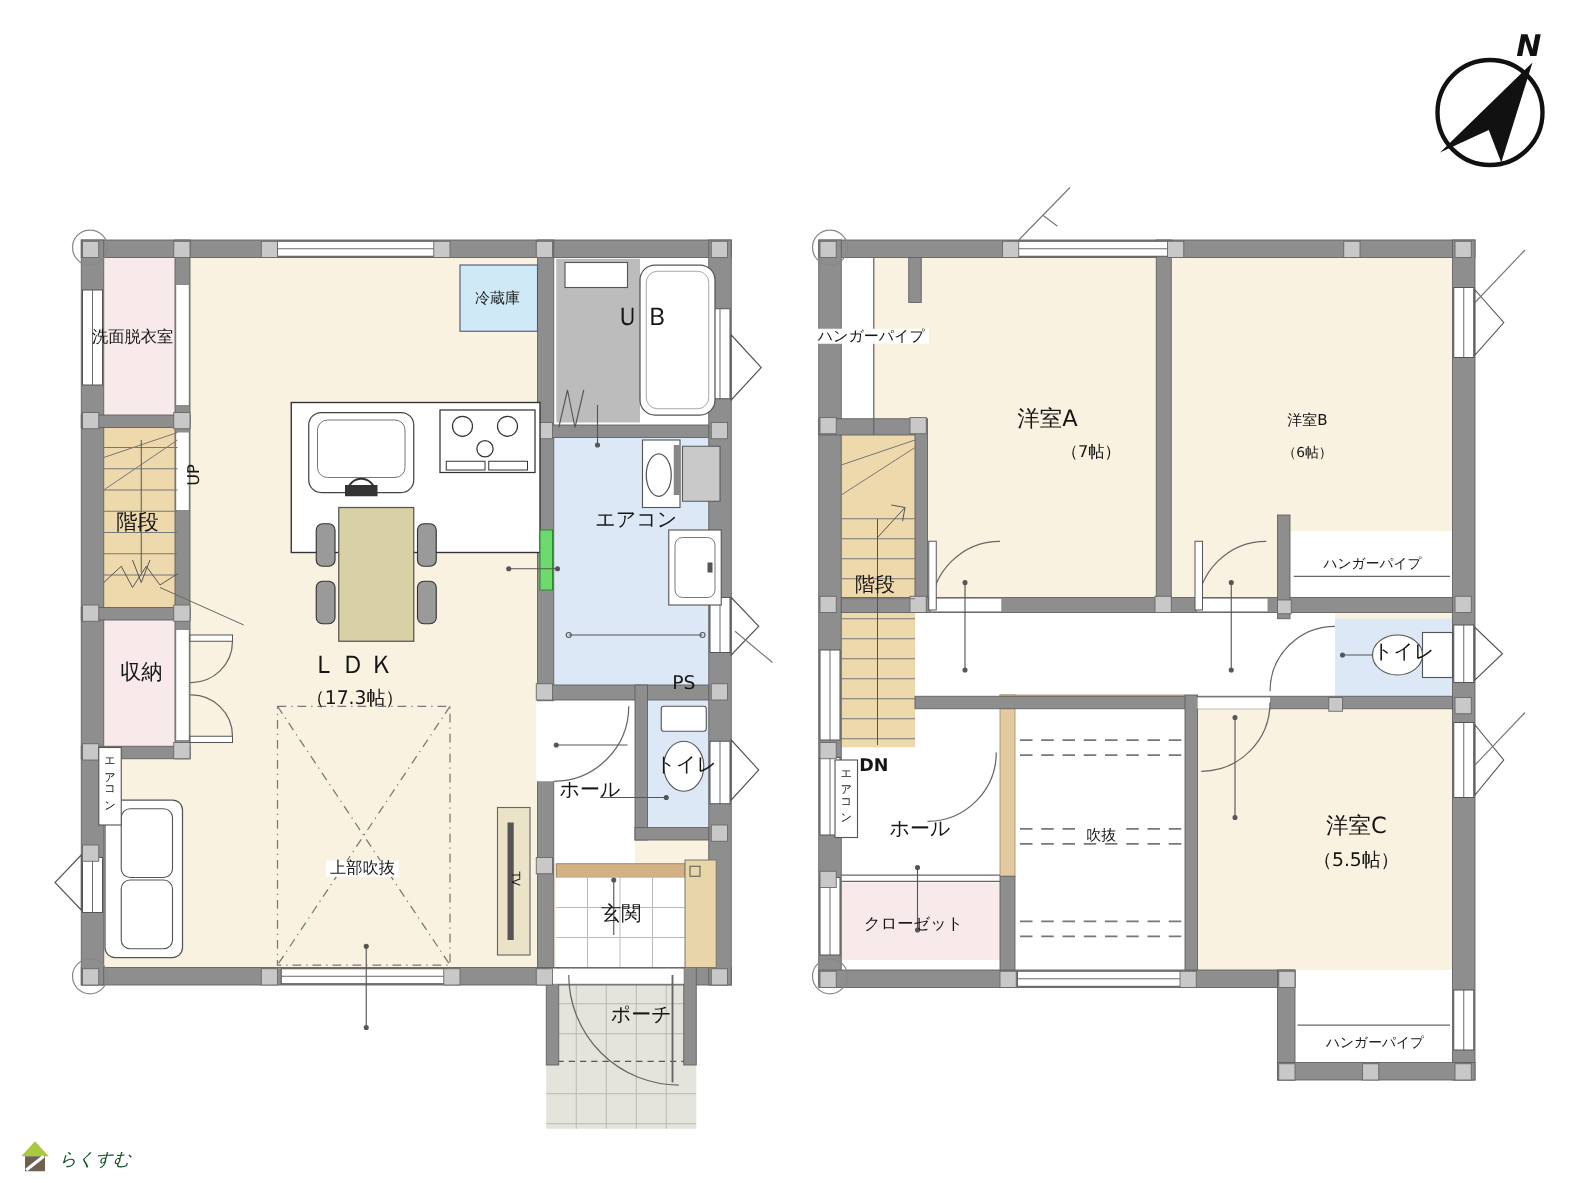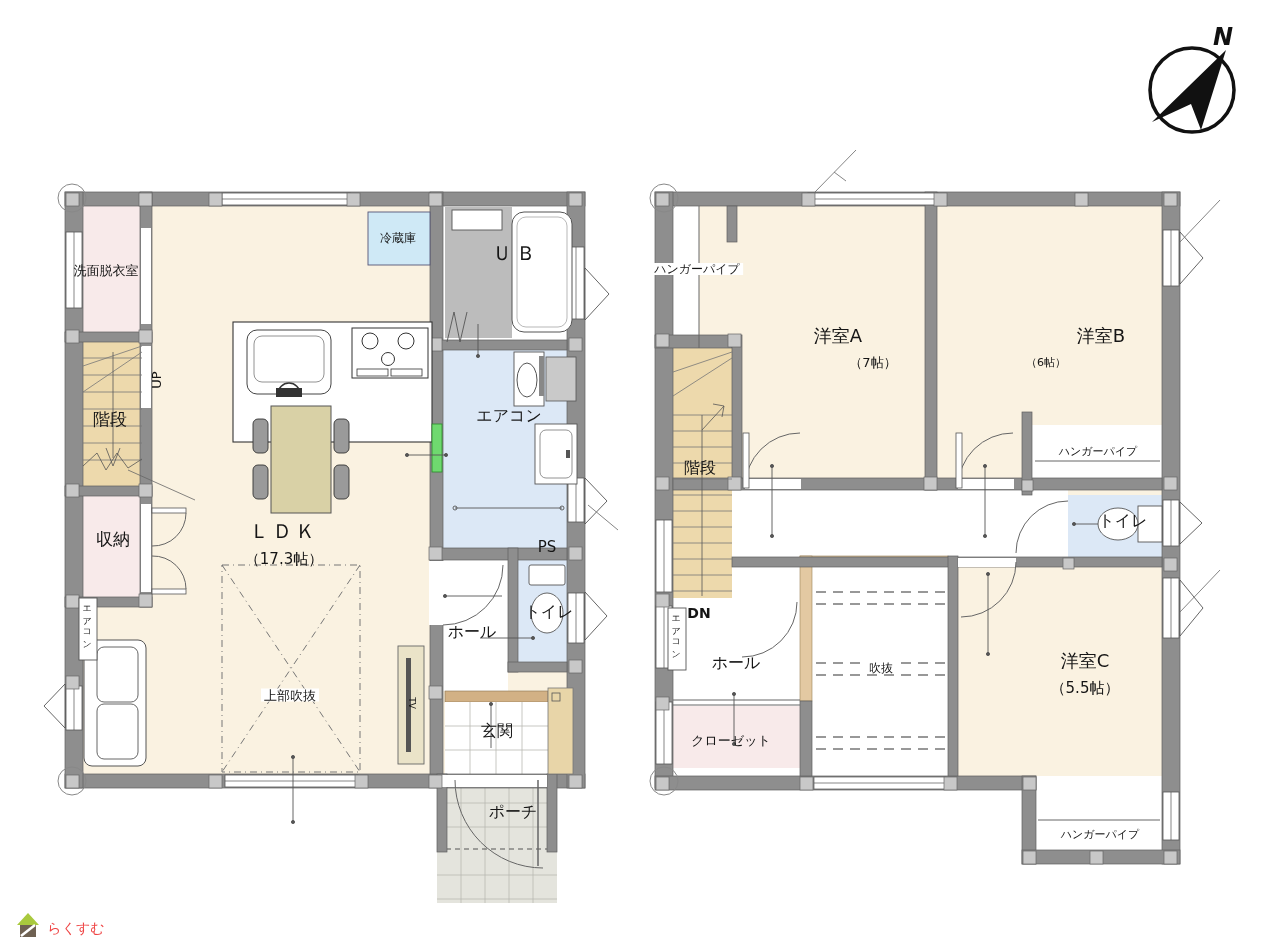--- a/index.html
+++ b/index.html
@@ -5,21 +5,21 @@
   html,body{margin:0;padding:0;background:#fff;}
   #plan{position:relative;width:1277px;height:946px;background:#ffffff;overflow:hidden;
         font-family:"DejaVu Sans",sans-serif;}
   #plan svg{position:absolute;left:0;top:0;}
   .lbl{position:absolute;transform:translate(-50%,-50%);white-space:nowrap;color:#151515;
        font-family:"DejaVu Sans",sans-serif;line-height:1;z-index:5;}
   .bgw{background:#fff;padding:0 3px;}
   .rot90{transform:translate(-50%,-50%) rotate(90deg);}
   .rotm90{transform:translate(-50%,-50%) rotate(-90deg);}
   .vert{writing-mode:vertical-rl;text-orientation:upright;letter-spacing:1px;}
-  .brand{color:#ef4444;}
+  .brand{color:#14532d;font-style:italic;}
   .north{font-style:italic;font-weight:bold;color:#111;}
 </style>
 </head>
 <body>
 
 <div id="plan">
 
 <svg width="1277" height="946" viewBox="0 0 1277 946">
 
   <g>
@@ -423,21 +423,21 @@
 <div class="lbl" style="left:547px;top:547px;font-size:15px">PS</div>
 <div class="lbl" style="left:472px;top:632px;font-size:16px">ホール</div>
 <div class="lbl" style="left:549px;top:612px;font-size:16px">トイレ</div>
 <div class="lbl" style="left:497px;top:731px;font-size:16px">玄関</div>
 <div class="lbl" style="left:513px;top:812px;font-size:16px">ポーチ</div>
 <div class="lbl rot90" style="left:411px;top:703px;font-size:9px">TV</div>
 
 <div class="lbl bgw" style="left:697px;top:269px;font-size:12px">ハンガーパイプ</div>
 <div class="lbl" style="left:838px;top:336px;font-size:18px">洋室A</div>
 <div class="lbl" style="left:873px;top:362px;font-size:13px">（7帖）</div>
-<div class="lbl" style="left:1101px;top:336px;font-size:18px">洋室B</div>
+<div class="lbl" style="left:1046px;top:336px;font-size:12px">洋室B</div>
 <div class="lbl" style="left:1046px;top:362px;font-size:11px">（6帖）</div>
 <div class="lbl" style="left:700px;top:468px;font-size:16px">階段</div>
 <div class="lbl" style="left:699px;top:613px;font-size:14px;font-weight:bold">DN</div>
 <div class="lbl vert" style="left:671px;top:610px;font-size:9px;transform:none">エアコン</div>
 <div class="lbl" style="left:1098px;top:451px;font-size:11px">ハンガーパイプ</div>
 <div class="lbl" style="left:1123px;top:521px;font-size:16px">トイレ</div>
 <div class="lbl" style="left:736px;top:663px;font-size:16px">ホール</div>
 <div class="lbl bgw" style="left:881px;top:668px;font-size:12px">吹抜</div>
 <div class="lbl" style="left:731px;top:740px;font-size:13px">クローゼット</div>
 <div class="lbl" style="left:1085px;top:661px;font-size:18px">洋室C</div>

